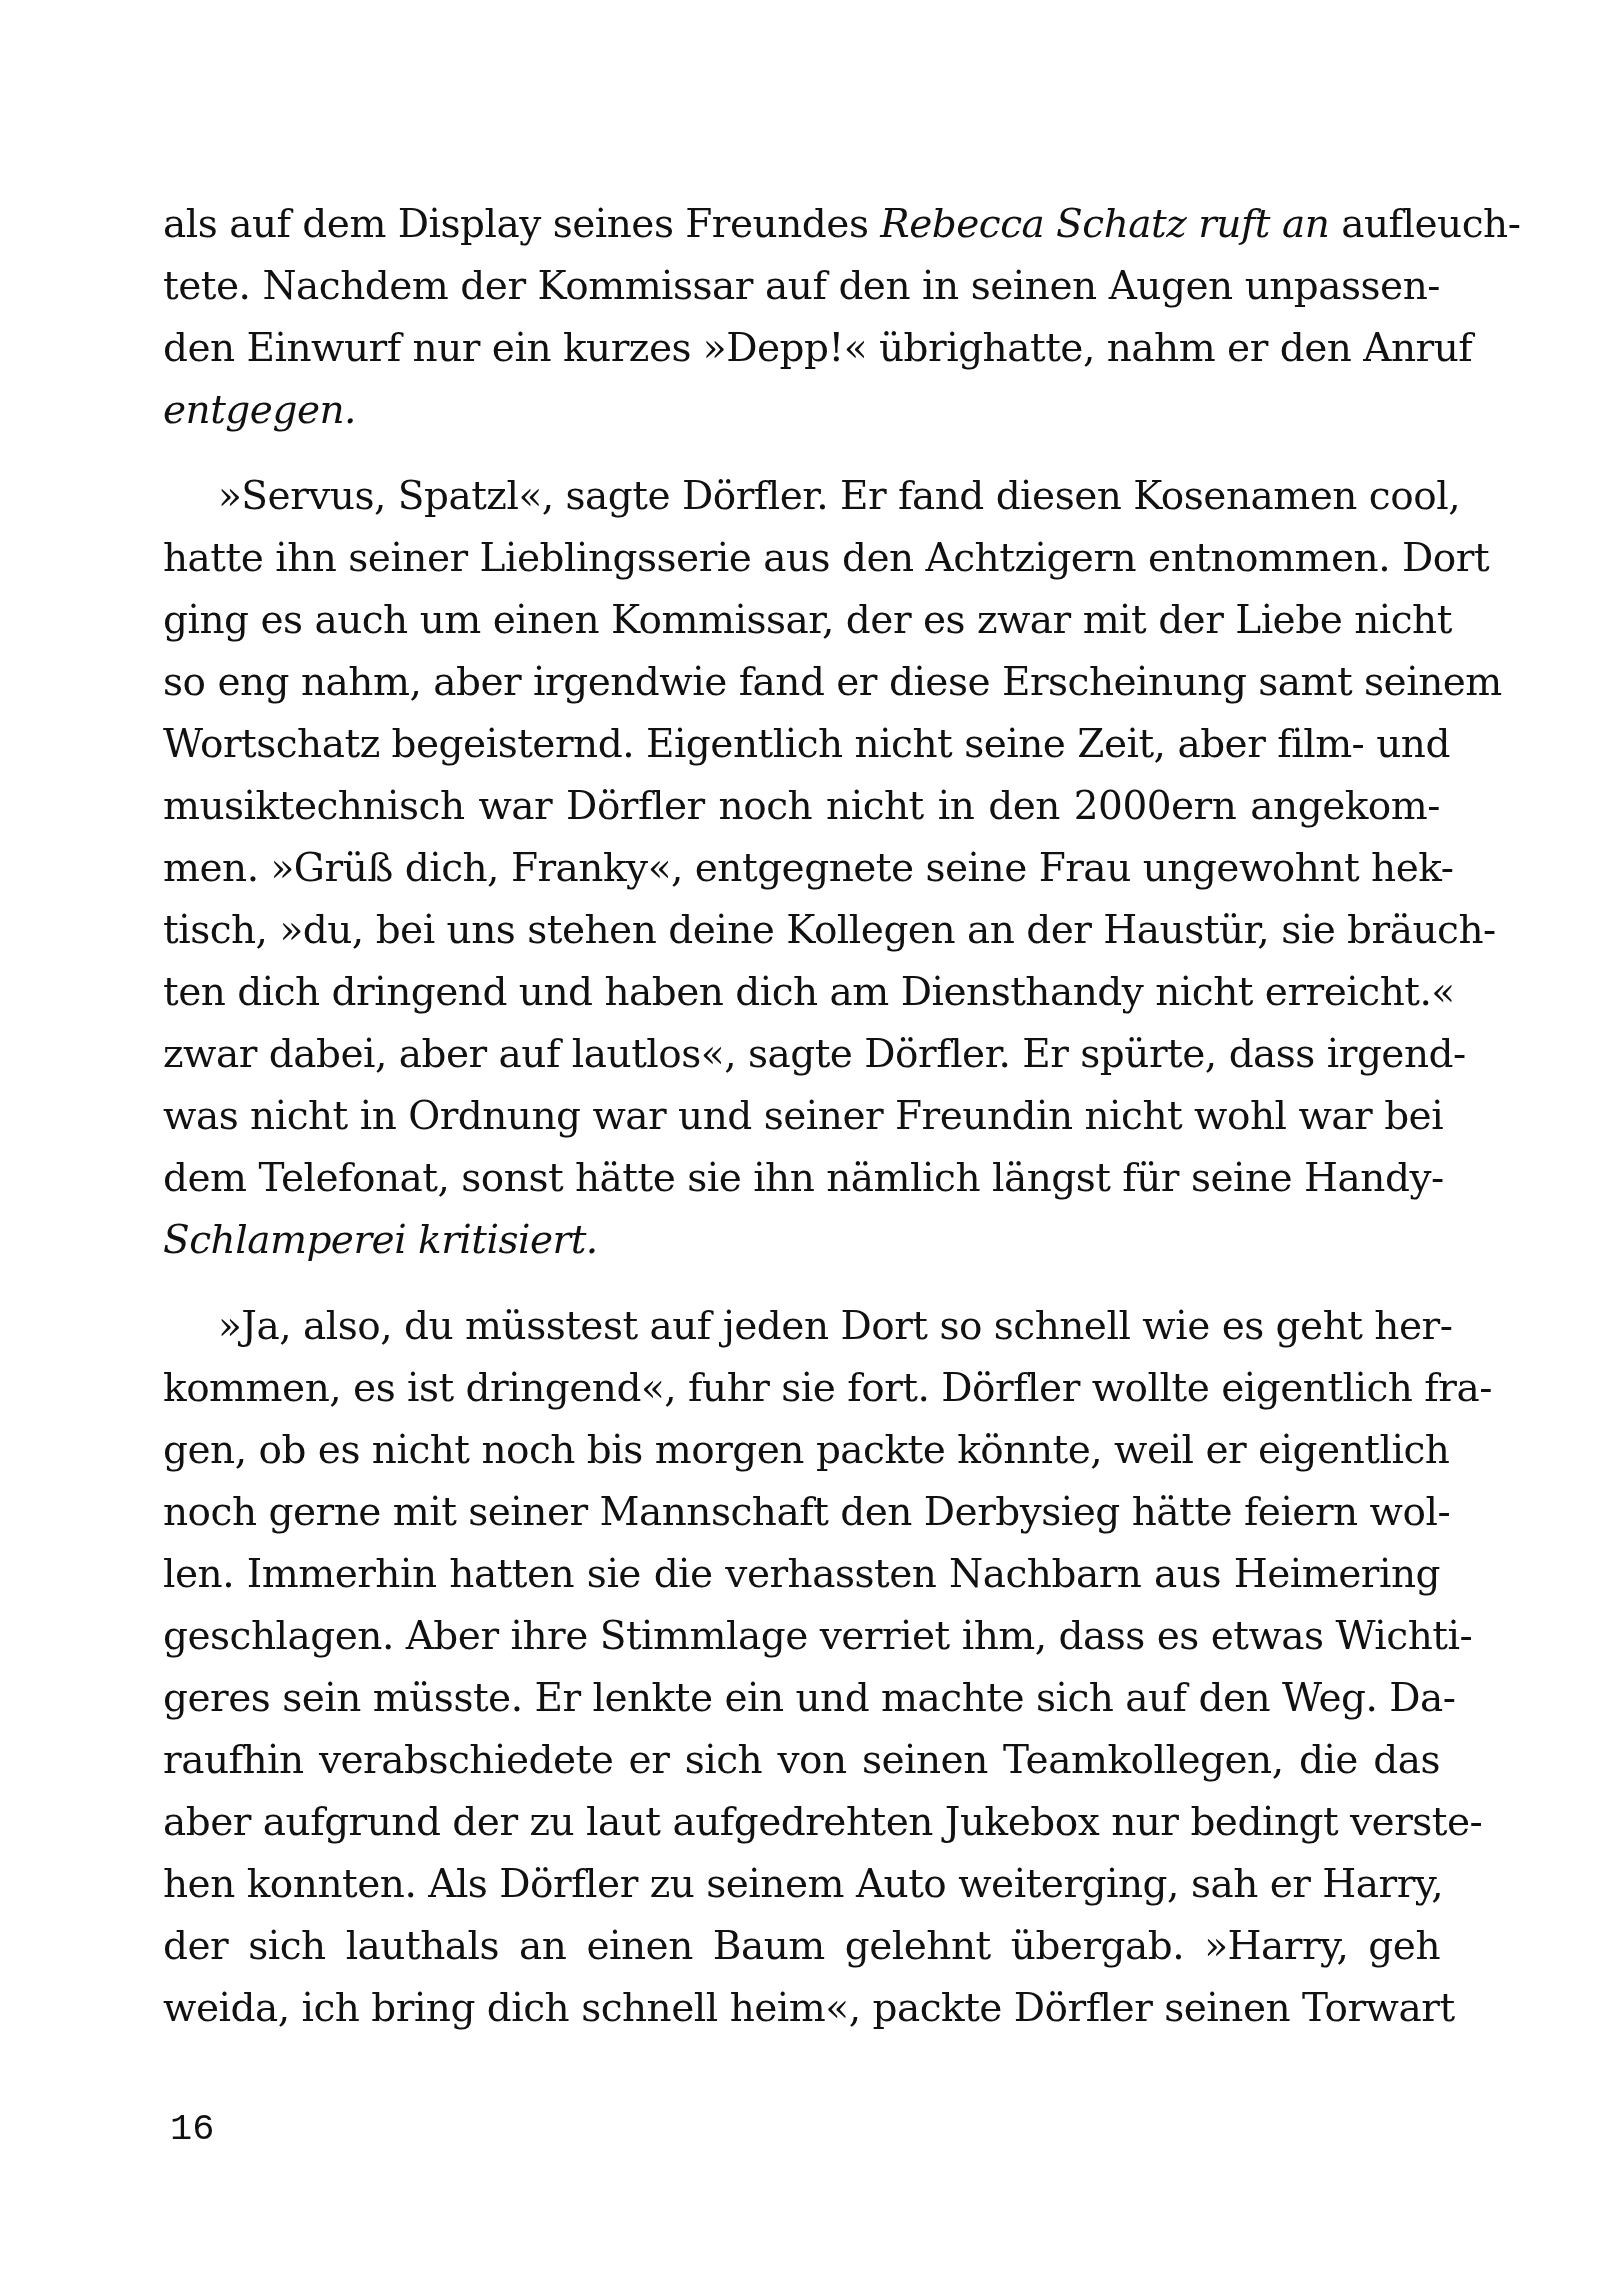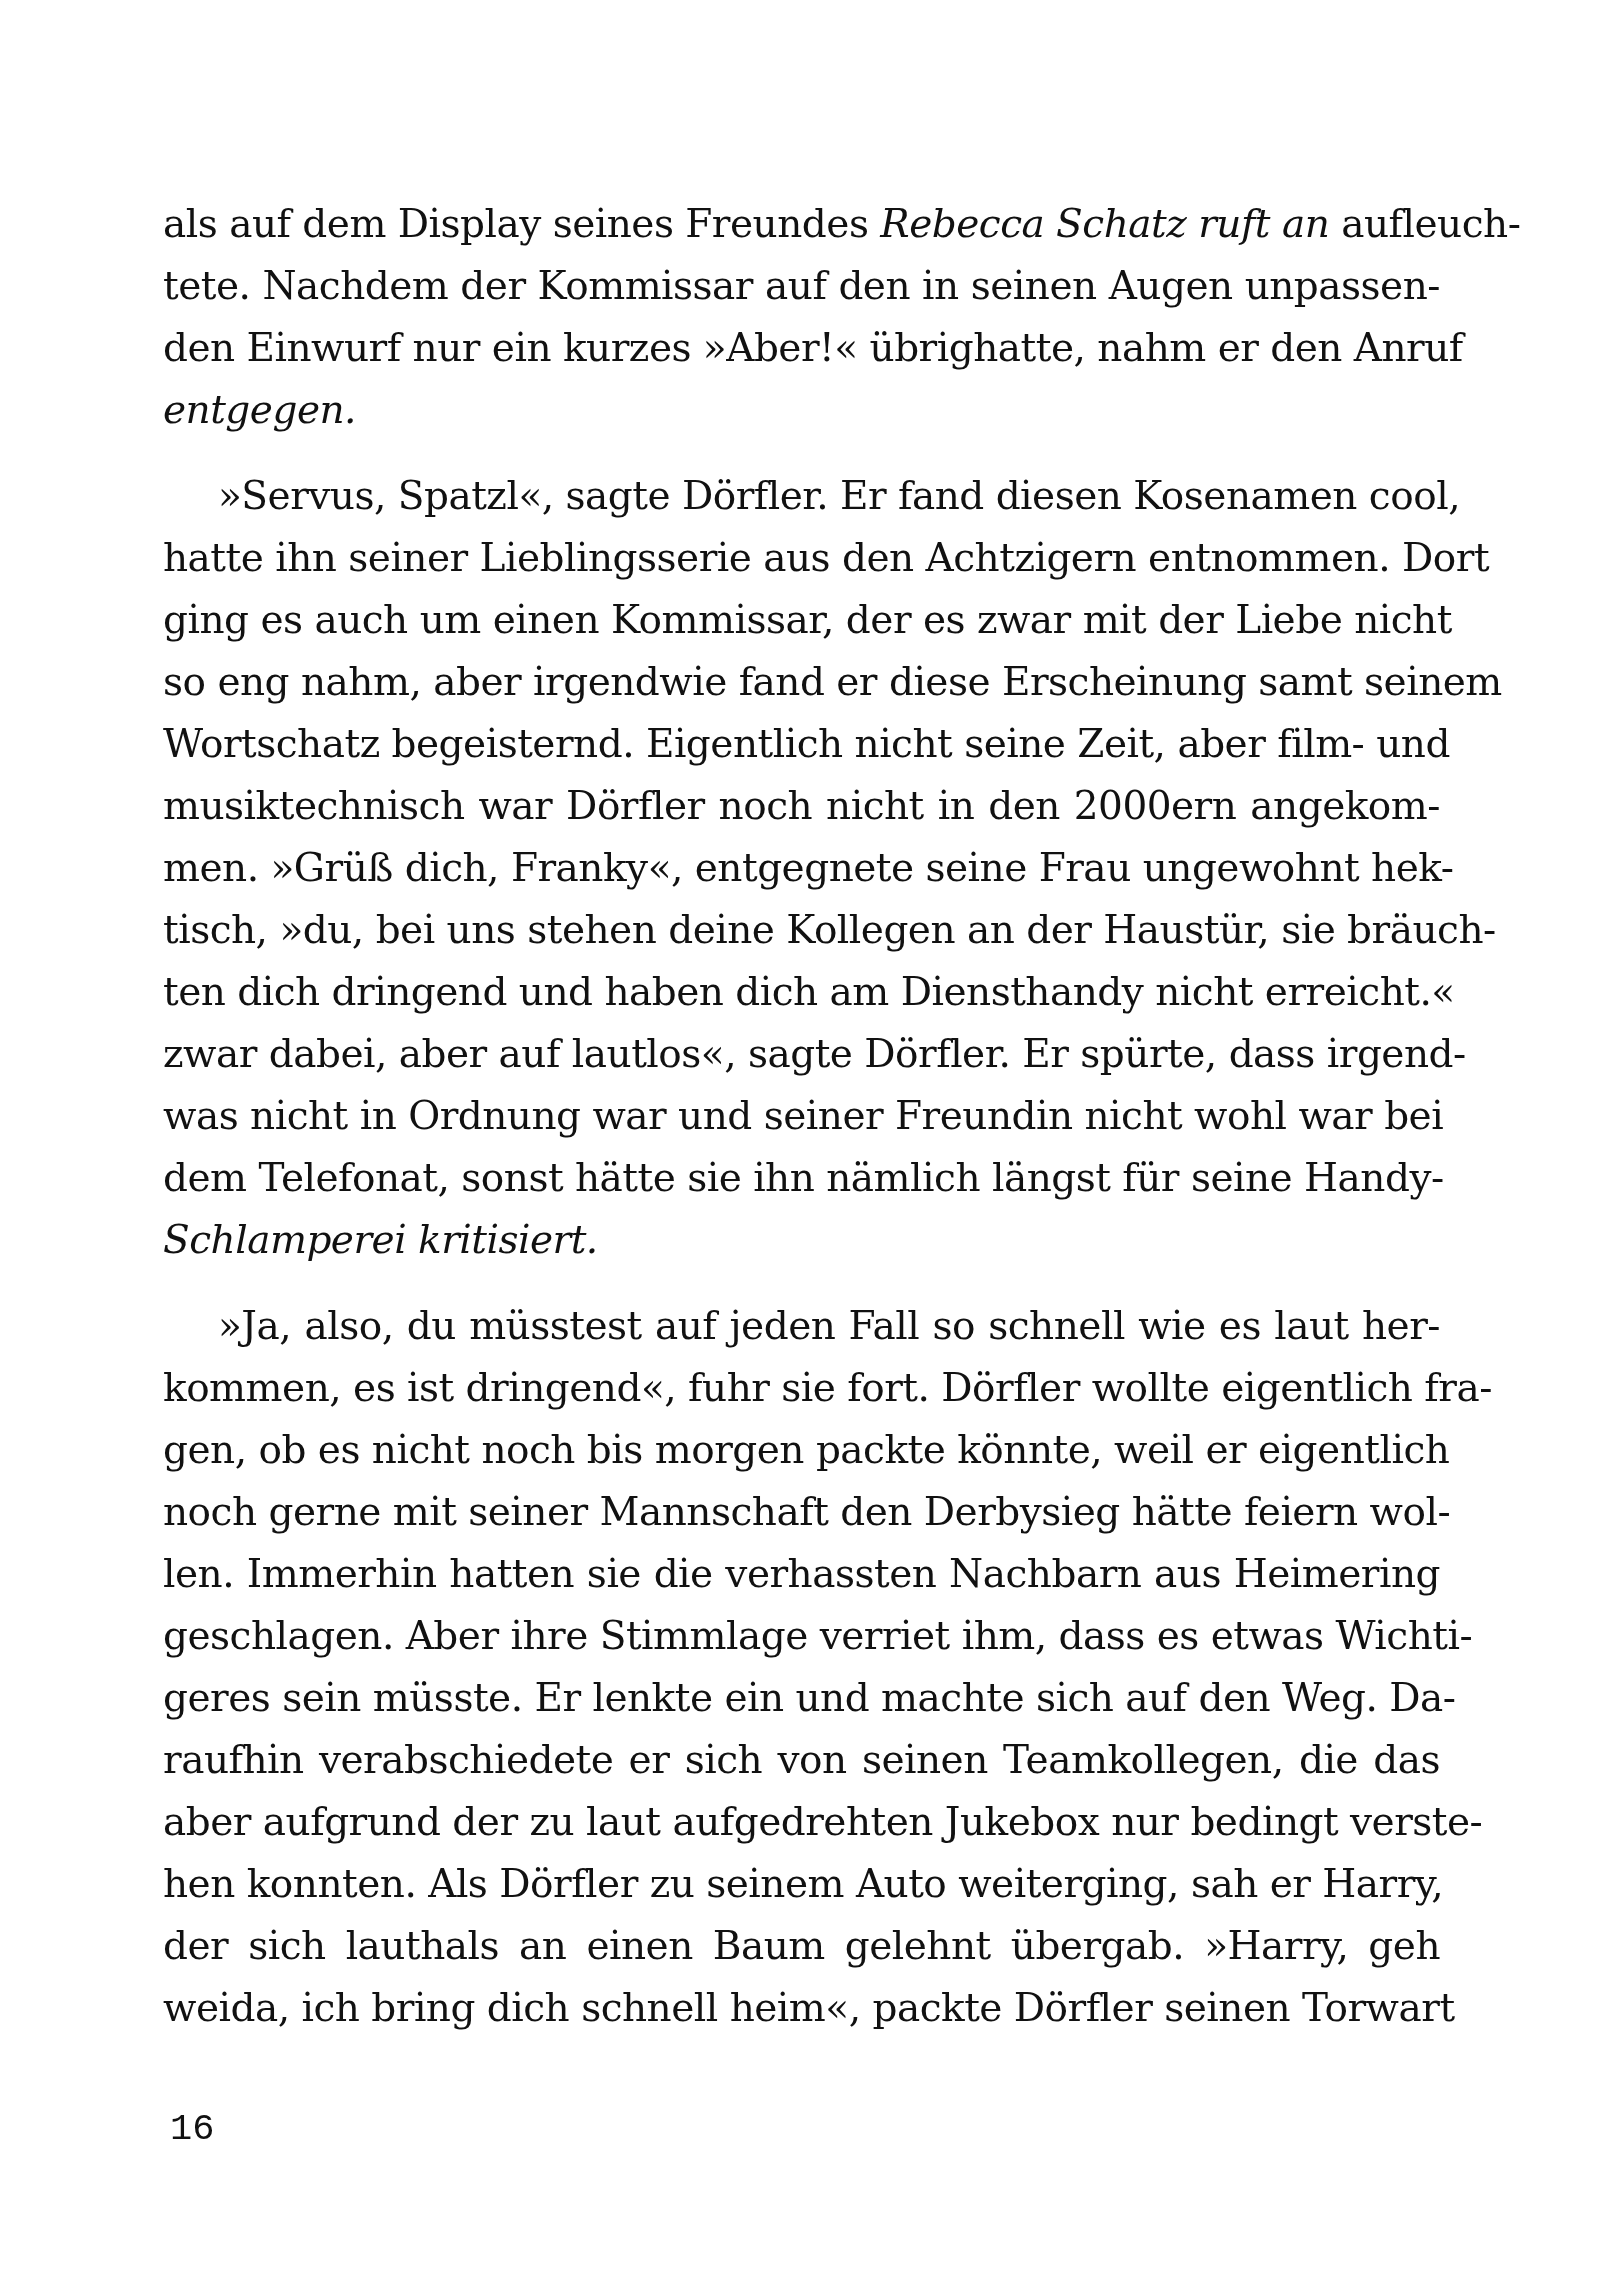--- a/index.html
+++ b/index.html
@@ -65,21 +65,21 @@
 <div class="page">
   <div class="text-block" id="text-block">
       <div class="para">
         <span class="line">
           <span class="line-inner"><span class="">als auf dem Display seines Freundes </span><span class="italic">Rebecca Schatz ruft an</span><span class=""> aufleuch-</span></span>
         </span>
         <span class="line">
           <span class="line-inner"><span class="">tete. Nachdem der Kommissar auf den in seinen Augen unpassen-</span></span>
         </span>
         <span class="line">
-          <span class="line-inner"><span class="">den Einwurf nur ein kurzes »Aber!« übrighatte, nahm er den Anruf</span></span>
+          <span class="line-inner"><span class="">den Einwurf nur ein kurzes »Depp!« übrighatte, nahm er den Anruf</span></span>
         </span>
         <span class="line last">
           <span class="line-inner"><span class="">entgegen.</span></span>
         </span>
       </div>
       <div class="para">
         <span class="line indent">
           <span class="line-inner"><span class="">»Servus, Spatzl«, sagte Dörfler. Er fand diesen Kosenamen cool,</span></span>
         </span>
         <span class="line">
@@ -114,21 +114,21 @@
         </span>
         <span class="line">
           <span class="line-inner"><span class="">dem Telefonat, sonst hätte sie ihn nämlich längst für seine Handy-</span></span>
         </span>
         <span class="line last">
           <span class="line-inner"><span class="">Schlamperei kritisiert.</span></span>
         </span>
       </div>
       <div class="para">
         <span class="line indent">
-          <span class="line-inner"><span class="">»Ja, also, du müsstest auf jeden Fall so schnell wie es laut her-</span></span>
+          <span class="line-inner"><span class="">»Ja, also, du müsstest auf jeden Dort so schnell wie es geht her-</span></span>
         </span>
         <span class="line">
           <span class="line-inner"><span class="">kommen, es ist dringend«, fuhr sie fort. Dörfler wollte eigentlich fra-</span></span>
         </span>
         <span class="line">
           <span class="line-inner"><span class="">gen, ob es nicht noch bis morgen packte könnte, weil er eigentlich</span></span>
         </span>
         <span class="line">
           <span class="line-inner"><span class="">noch gerne mit seiner Mannschaft den Derbysieg hätte feiern wol-</span></span>
         </span>

